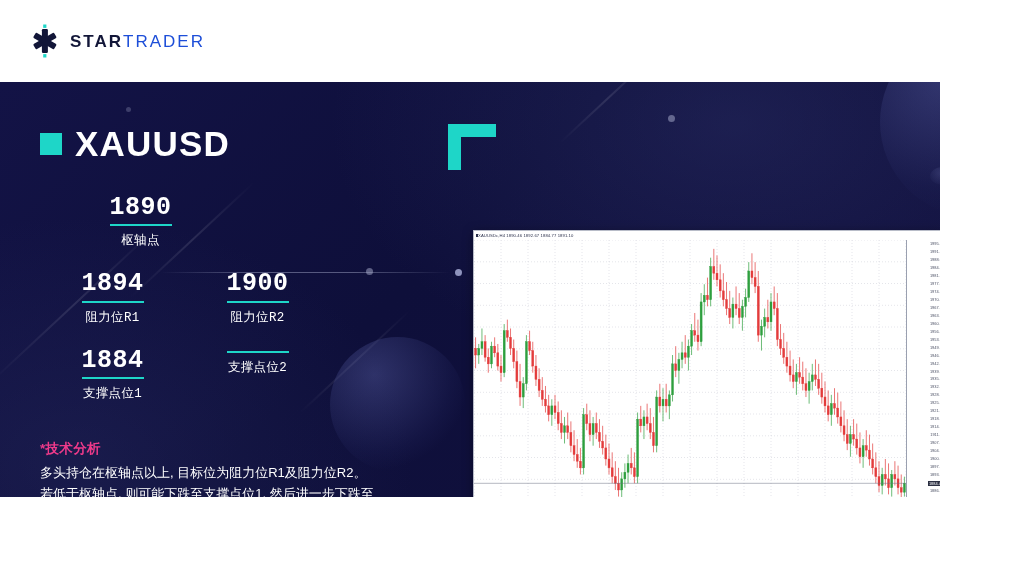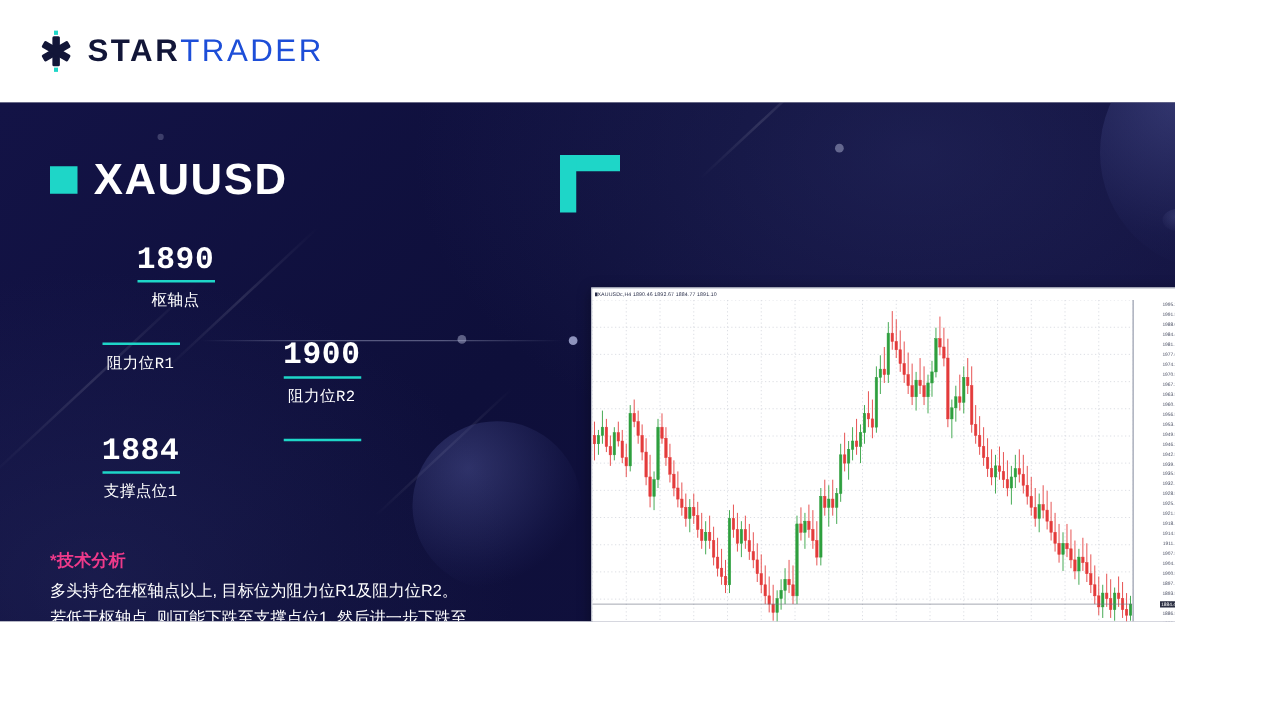--- a/index.html
+++ b/index.html
@@ -9,21 +9,21 @@
     font-family:"Liberation Sans","DejaVu Sans",sans-serif;
     -webkit-font-smoothing:antialiased;
   }
   .page{position:relative;width:1024px;height:576px;background:#fff;}
 
   
   .header{position:absolute;left:0;top:0;width:1024px;height:82px;background:#fff;}
   .logo{position:absolute;left:28px;top:24px;display:flex;align-items:center;height:34px;}
   .logo-mark{position:relative;width:34px;height:34px;flex:0 0 34px;}
   .logo-mark svg{display:block;}
-  .logo-text{margin-left:8px;font-size:25px;letter-spacing:2.0px;line-height:1;display:flex;align-items:flex-start;}
+  .logo-text{margin-left:8px;font-size:17px;letter-spacing:2.0px;line-height:1;display:flex;align-items:flex-start;}
   .logo-star{color:#121638;font-weight:bold;}
   .logo-trader{color:#1d4ed8;font-weight:400;}
 
   
   .band{position:absolute;left:0;top:82px;width:940px;height:415px;background:#0f1040;overflow:hidden;}
   .band-bg{position:absolute;inset:0;background:
       radial-gradient(650px 420px at 78% 10%, rgba(60,66,130,.30), rgba(60,66,130,0) 62%),
       radial-gradient(520px 380px at 8% 92%, rgba(44,48,104,.35), rgba(44,48,104,0) 65%),
       linear-gradient(135deg,#131346 0%,#0e0f3a 45%,#12113f 100%);}
   .streak{position:absolute;background:linear-gradient(90deg,rgba(255,255,255,0),rgba(255,255,255,.11),rgba(255,255,255,0));height:2px;transform-origin:left center;border-radius:2px;}
@@ -132,38 +132,40 @@
         <div class="lv-row">
           <div class="lv pivot">
             <div class="lv-num">1890</div>
             <div class="lv-bar"></div>
             <div class="lv-lab">枢轴点</div>
           </div>
         </div>
         <div class="lv-gap"></div>
         <div class="lv-row">
           <div class="lv">
+            <div class="lv-num">1894</div>
             <div class="lv-bar"></div>
             <div class="lv-lab">阻力位R1</div>
           </div>
           <div class="lv">
             <div class="lv-num">1900</div>
             <div class="lv-bar"></div>
             <div class="lv-lab">阻力位R2</div>
           </div>
         </div>
         <div class="lv-gap"></div>
         <div class="lv-row">
           <div class="lv">
             <div class="lv-num">1884</div>
             <div class="lv-bar"></div>
             <div class="lv-lab">支撑点位1</div>
           </div>
           <div class="lv">
             <div class="lv-bar"></div>
+            <div class="lv-lab">支撑点位2</div>
           </div>
         </div>
       </div>
 
       <div class="analysis">
         <div class="an-head">*技术分析</div>
         <div class="an-body">
           <div>多头持仓在枢轴点以上, 目标位为阻力位R1及阻力位R2。</div>
           <div>若低于枢轴点, 则可能下跌至支撑点位1, 然后进一步下跌至</div>
 

